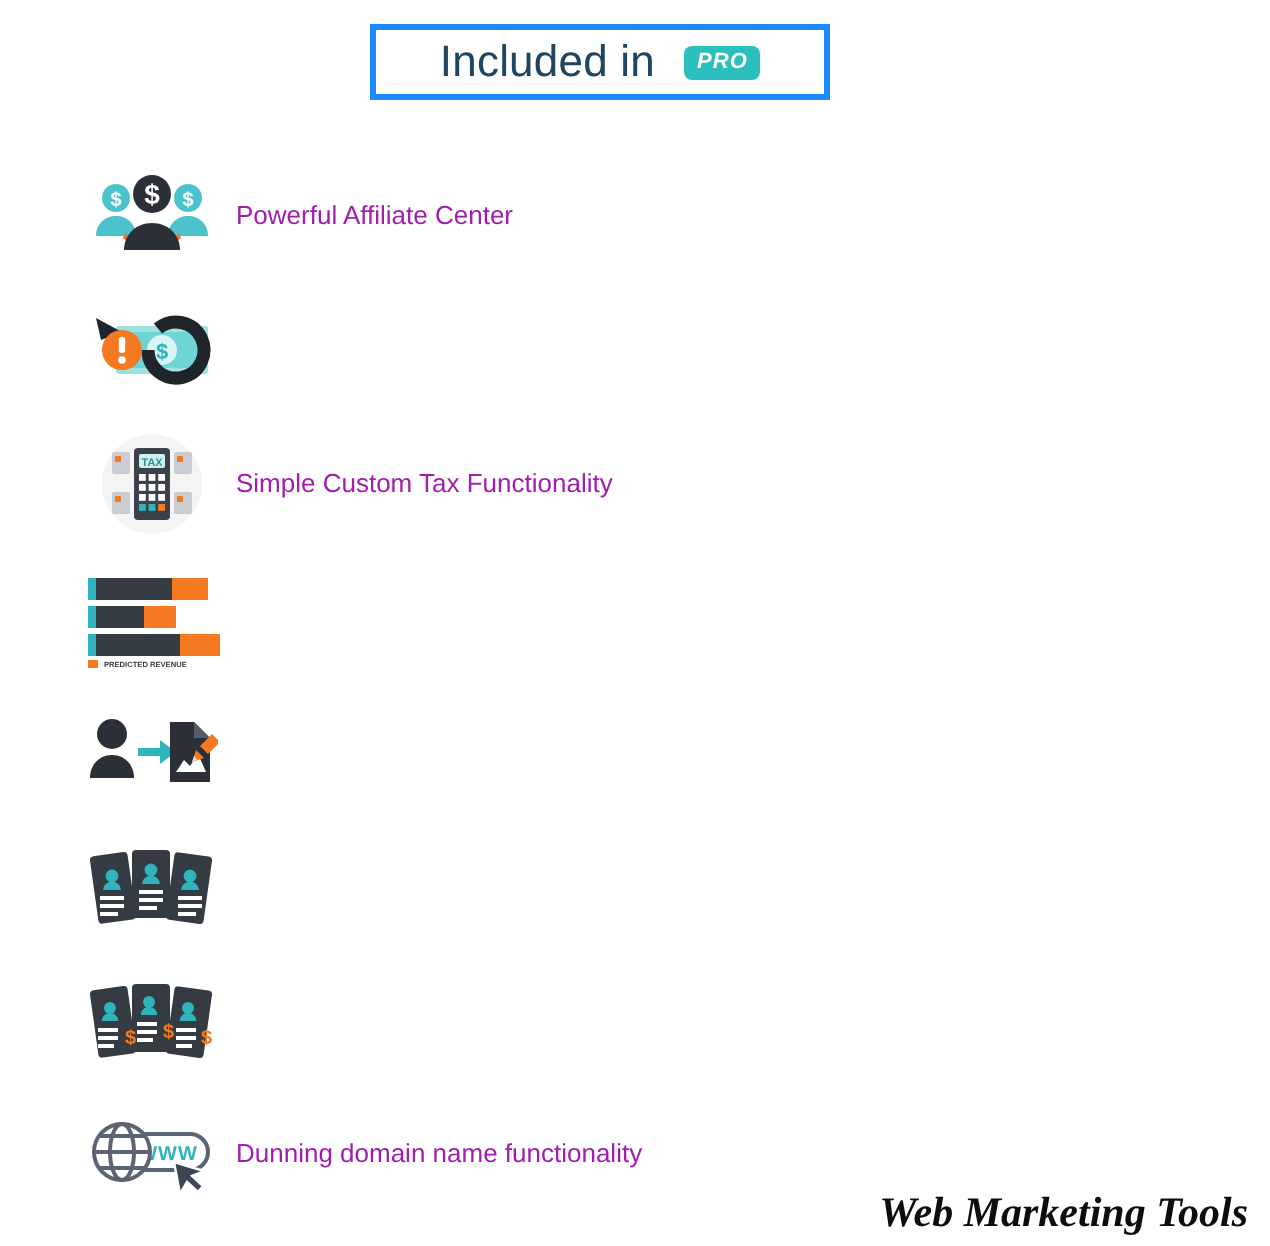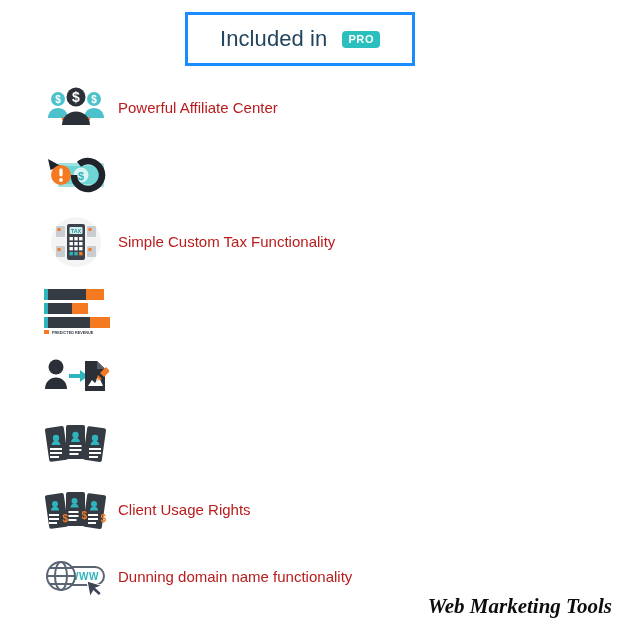--- a/index.html
+++ b/index.html
@@ -14,21 +14,21 @@
     position: relative;
     overflow: hidden;
   }
 
   
   .header-wrap {
     position: absolute;
     left: 185px;
     top: 12px;
     width: 230px;
-    height: 54px;
+    height: 38px;
     box-sizing: border-box;
     border: 3px solid #1a8cff;
     background: #ffffff;
     display: flex;
     align-items: center;
     justify-content: center;
   }
   .header-title {
     font-size: 22px;
     color: #21455f;
@@ -40,20 +40,21 @@
     margin-left: 15px;
     background: #2bc0bd;
     color: #ffffff;
     font-size: 11px;
     font-weight: bold;
     letter-spacing: .6px;
     padding: 3px 6px 3px 6px;
     border-radius: 4px;
     line-height: 1;
     vertical-align: 3px;
+    font-style: italic;
   }
 
   
   .feature-list {
     position: absolute;
     left: 0;
     top: 74px;
     width: 635px;
   }
   .feature-row {
@@ -64,31 +65,31 @@
   .feature-icon {
     width: 72px;
     min-width: 72px;
     margin-left: 40px;
     height: 50px;
     display: flex;
     align-items: center;
     justify-content: center;
   }
   .feature-label {
-    font-size: 15px;
-    color: #b91c1c;
+    font-size: 13px;
+    color: #a21caf;
     font-family: "Liberation Sans", sans-serif;
     white-space: nowrap;
     margin-left: 6px;
   }
 
   
   .watermark {
     position: absolute;
-    right: 23px;
+    right: 11px;
     bottom: 4px;
     font-family: "Liberation Serif", serif;
     font-style: italic;
     font-weight: bold;
     font-size: 21px;
     color: #0d0d0d;
     white-space: nowrap;
   }
   svg { display: block; }
 </style>
@@ -287,21 +288,20 @@
             <rect x="43" y="30" width="10" height="2"></rect>
             <rect x="43" y="34" width="8" height="2"></rect>
         </g>
         <g fill="#f47920" font-family="Liberation Sans, sans-serif" font-weight="bold" font-size="10">
           <text x="17.5" y="34">$</text>
           <text x="36.5" y="31">$</text>
           <text x="55.5" y="34">$</text>
         </g>
       </svg>
     </div>
-    <div class="feature-label">Client Usage Rights</div>
   </div>
 
   <div class="feature-row">
     <div class="feature-icon">
       <svg width="68" height="44" viewBox="0 0 68 44">
 
         <rect x="20" y="12" width="42" height="18" rx="9" fill="none" stroke="#5a6472" stroke-width="2"></rect>
         <text x="42" y="25" font-size="10" font-weight="bold" fill="#2fb4bd" text-anchor="middle" font-family="Liberation Sans, sans-serif" letter-spacing="0.5">WWW</text>
 
         <circle cx="19" cy="21" r="14" fill="#ffffff" stroke="#5a6472" stroke-width="2"></circle>

